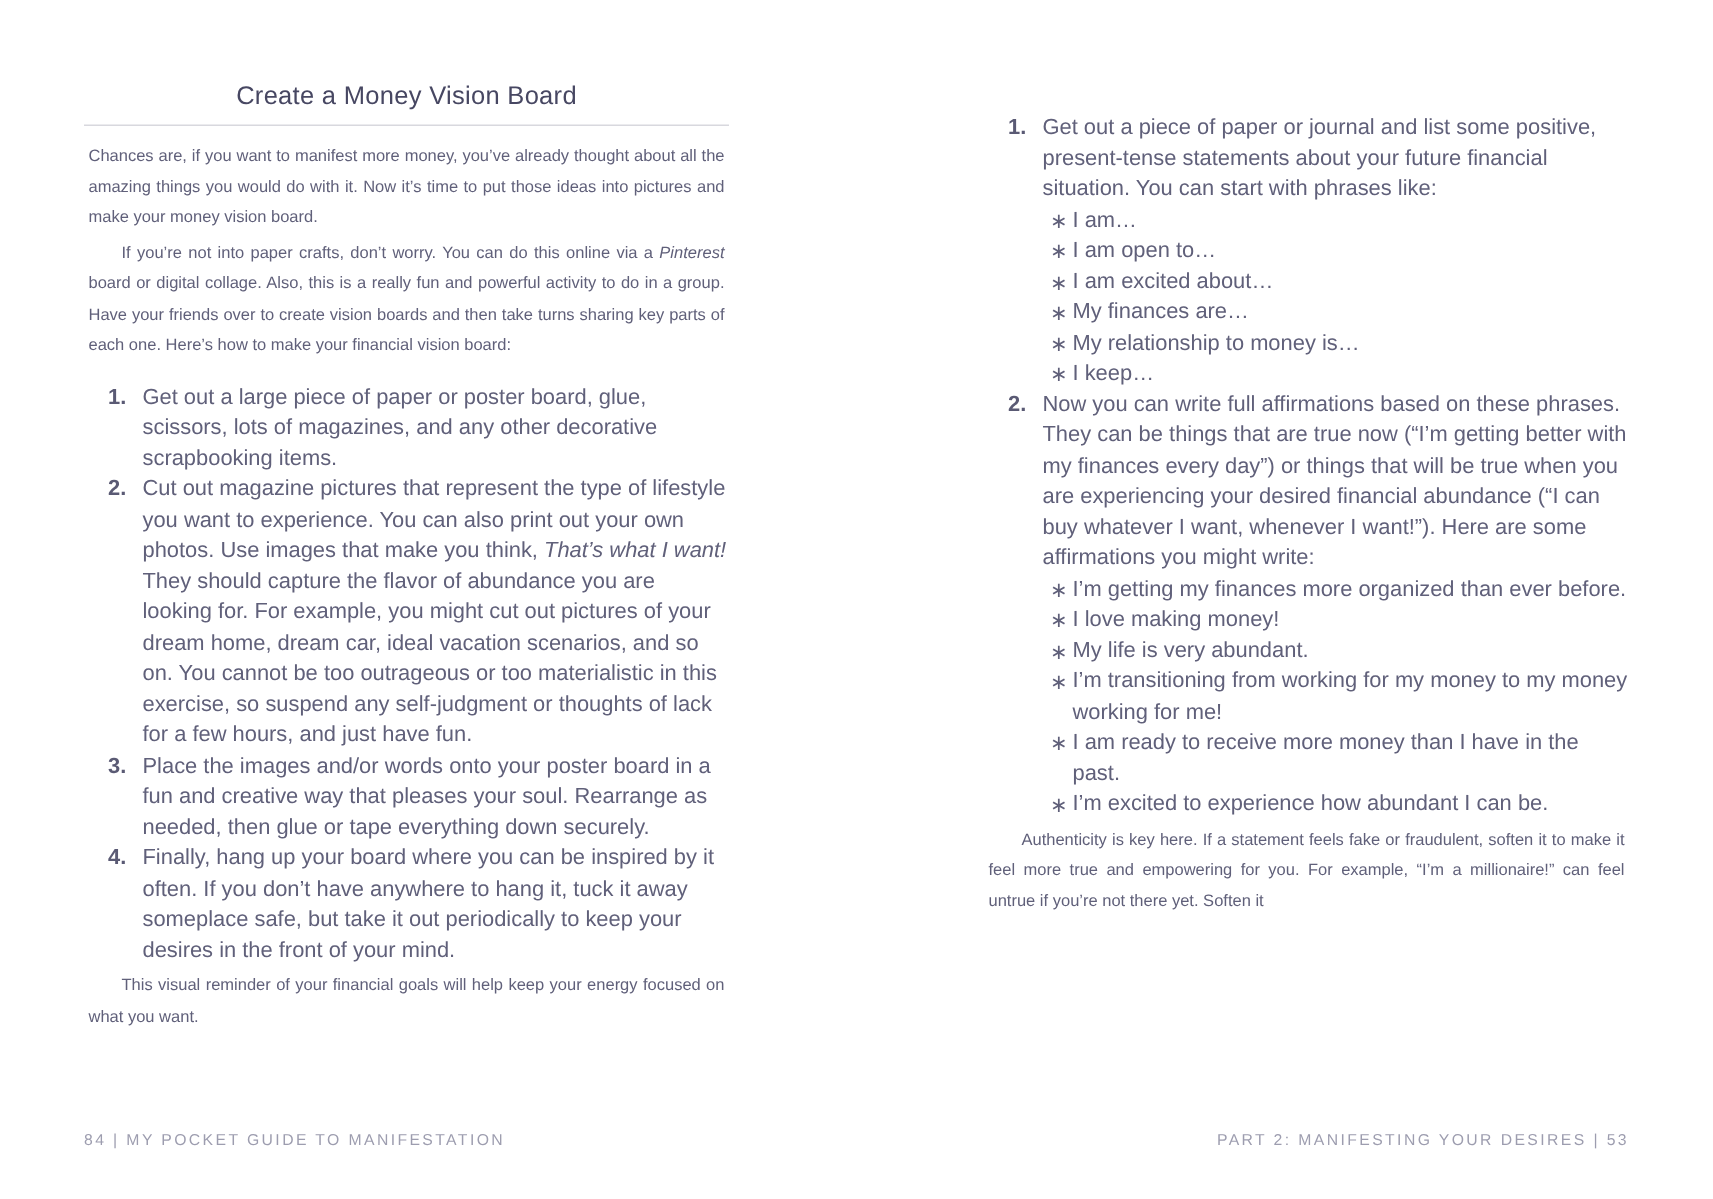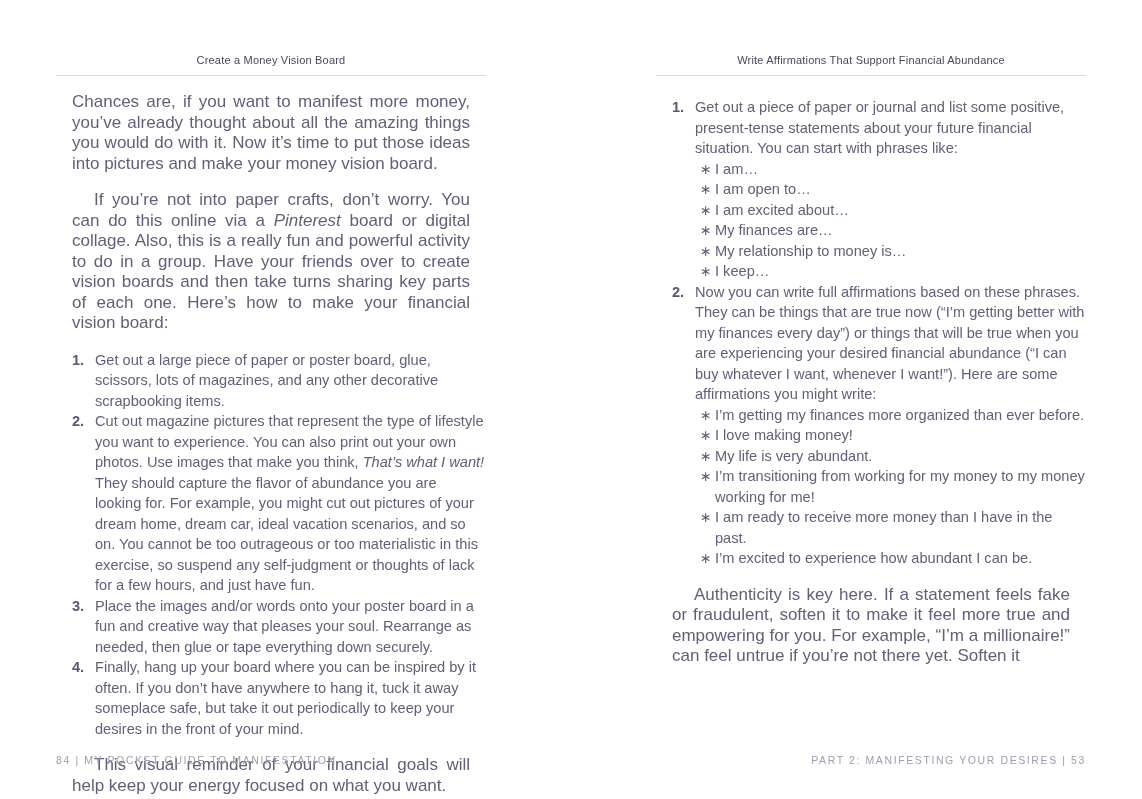--- a/index.html
+++ b/index.html
@@ -21,31 +21,31 @@
   }
   .page {
     position: relative;
     width: 430px;
     height: 745px;
     box-sizing: border-box;
   }
   h1.page-title {
     margin: 0 0 10px 0;
     padding: 0 0 9px 0;
-    font-size: 11px;
+    font-size: 17px;
     font-weight: normal;
     letter-spacing: 0.2px;
     text-align: center;
     color: #474762;
     border-bottom: 1px solid #d8d8de;
     white-space: nowrap;
   }
   p.body {
-    margin: 16px;
-    font-size: 17px;
+    margin: 3px;
+    font-size: 11px;
     line-height: 20.5px;
     text-align: justify;
     color: #60607a;
   }
   p.indent { text-indent: 22px; }
   .olist { margin-top: 14px; font-size: 14.6px; line-height: 20.5px; }
   .olist-right { margin-top: 21px; }
   .li {
     position: relative;
     padding-left: 39px;
@@ -114,21 +114,20 @@
         <span>Finally, hang up your board where you can be inspired by it often. If you don’t have anywhere to hang it, tuck it away someplace safe, but take it out periodically to keep your desires in the front of your mind.</span>
       </div>
     </div>
 
     <p class="body indent closing">This visual reminder of your financial goals will help keep your energy focused on what you want.</p>
 
     <div class="page-footer">84 | MY POCKET GUIDE TO MANIFESTATION</div>
   </section>
 
   <section class="page">
-    <h1 class="page-title">Write Affirmations That Support Financial Abundance</h1>
 
 
     <div class="olist olist-right">
       <div class="li">
         <span class="num">1.</span>
         <span>Get out a piece of paper or journal and list some positive, present-tense statements about your future financial situation. You can start with phrases like:</span>
       </div>
       <div class="bullet">
         <span class="mark">∗</span>
         <span>I am…</span>

